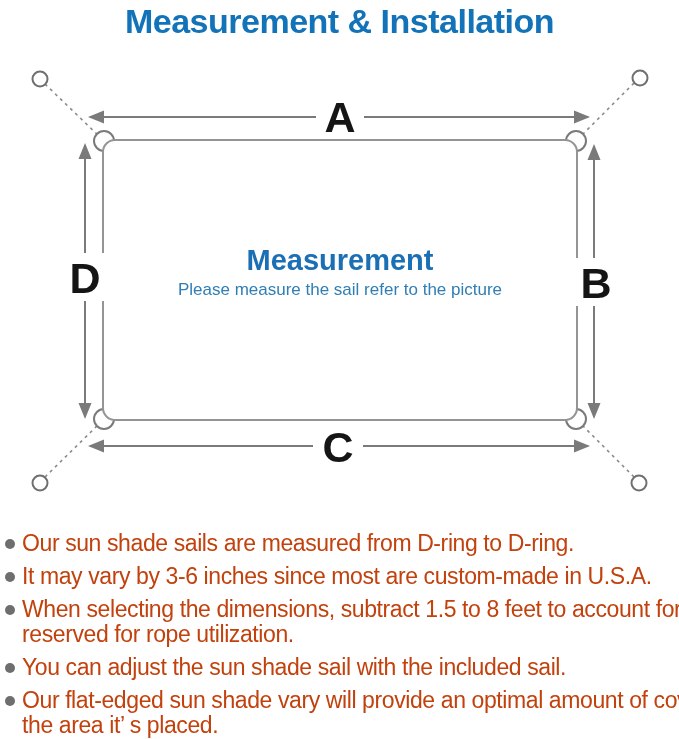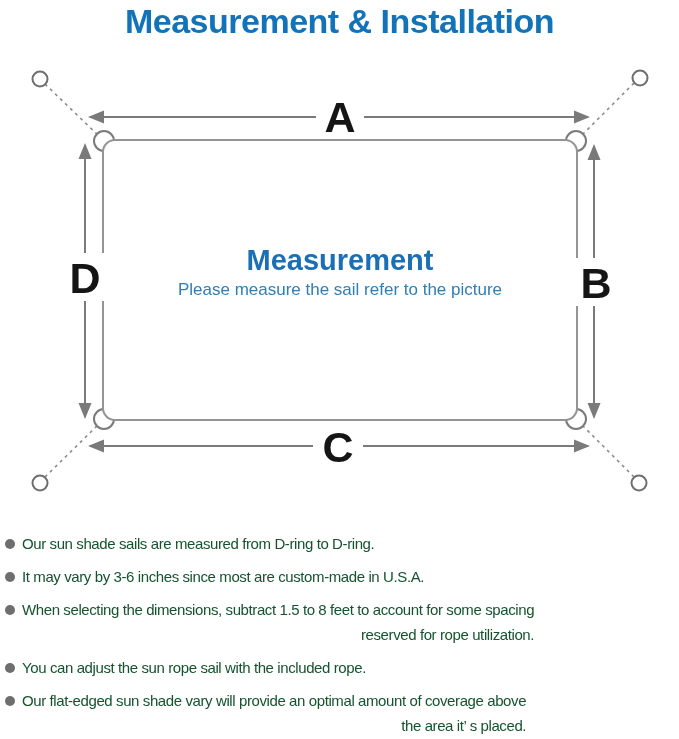--- a/index.html
+++ b/index.html
@@ -32,24 +32,23 @@
     display:flex;align-items:flex-start;
     margin:0 0 8px 0;
   }
   .bullet-dot{
     flex:0 0 auto;
     width:10px;height:10px;border-radius:50%;
     background:#6e6e6e;
     margin:8px 7px 0 0;
   }
   .note-text{
-    font-size:15px;line-height:25px;letter-spacing:-0.4px;
-    color:#14532d;
+    font-size:23px;line-height:25px;letter-spacing:-0.4px;
+    color:#c2410c;
     white-space:pre;
-    text-align:right;
   }
 </style>
 </head>
 <body>
 
 <div class="page">
 
   <h1 class="main-title">Measurement &amp; Installation</h1>
 
   <div class="diagram-wrap">
@@ -116,21 +115,21 @@
       <span class="bullet-dot"></span>
       <span class="note-text">It may vary by 3-6 inches since most are custom-made in U.S.A.</span>
     </li>
     <li class="note-item">
       <span class="bullet-dot"></span>
       <span class="note-text">When selecting the dimensions, subtract 1.5 to 8 feet to account for some spacing
 reserved for rope utilization.</span>
     </li>
     <li class="note-item">
       <span class="bullet-dot"></span>
-      <span class="note-text">You can adjust the sun rope sail with the included rope.</span>
+      <span class="note-text">You can adjust the sun shade sail with the included sail.</span>
     </li>
     <li class="note-item">
       <span class="bullet-dot"></span>
       <span class="note-text">Our flat-edged sun shade vary will provide an optimal amount of coverage above
 the area it’ s placed.</span>
     </li>
   </ul>
 
 </div>
 

